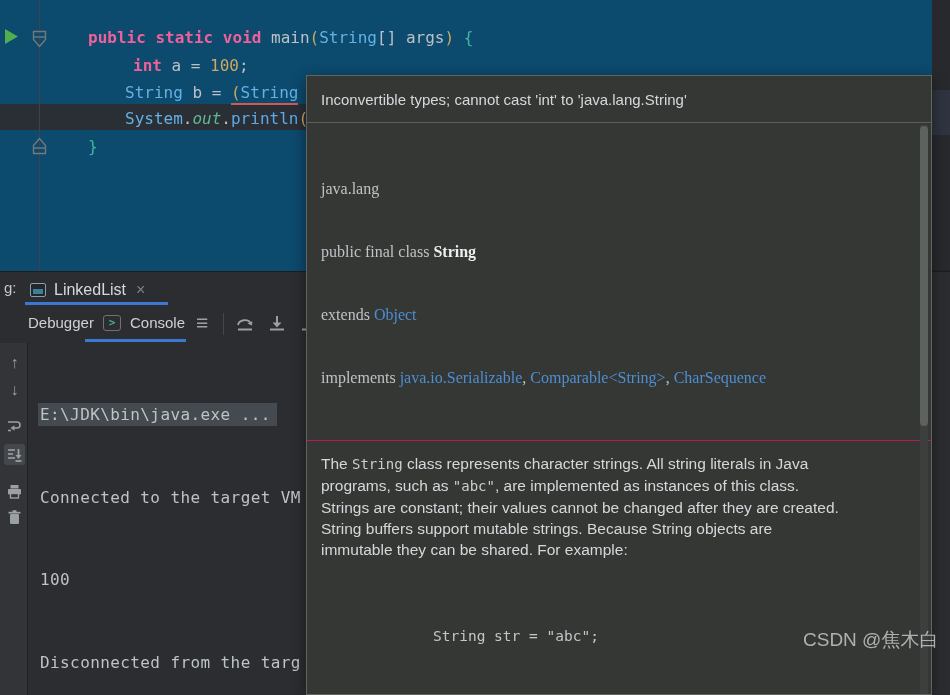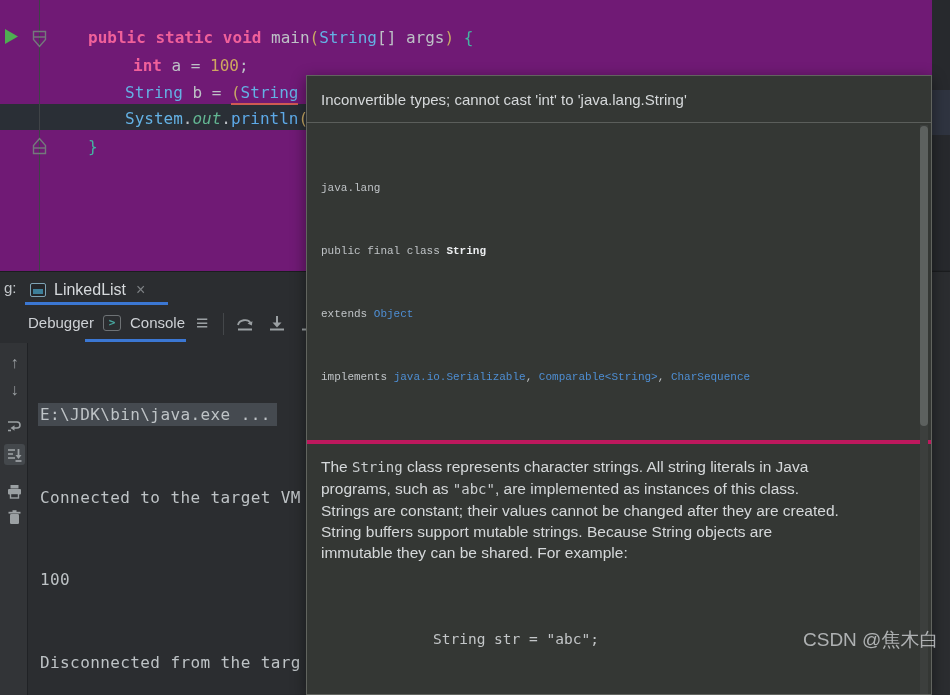--- a/index.html
+++ b/index.html
@@ -1,19 +1,19 @@
 <!DOCTYPE html>
 <html><head>
 <meta charset="utf-8">
 <style>
   * { margin:0; padding:0; box-sizing:border-box; }
   html,body { background:#17181a; }
   .screen{
     position:relative; width:950px; height:695px; overflow:hidden;
-    background:#701a75;
+    background:#0c4a6e;
     font-family:"Liberation Sans", sans-serif;
     -webkit-font-smoothing:antialiased;
   }
   
   .editor{ position:absolute; left:0; top:0; width:950px; height:271px; }
   .cur-line{ position:absolute; left:0; top:104px; width:950px; height:26px; background:#2a2f36; }
   .gutter-vline{ position:absolute; left:39px; top:0; width:1px; height:271px; background:#3f4347; }
   .run-icon-box{ position:absolute; left:3px; top:28px; width:16px; height:17px; }
   .fold-marker{ position:absolute; left:30px; width:19px; height:20px; }
   .fold-down{ top:29px; }
@@ -76,22 +76,22 @@
   .popup{
     position:absolute; left:306px; top:75px; width:626px; height:620px;
     background:#343734; border:1px solid #61645f; z-index:10;
     box-shadow:0 4px 14px rgba(0,0,0,.45);
   }
   .popup-header{
     height:47px; display:flex; align-items:center; padding:0 14px;
     border-bottom:1px solid #5b5e5b; font-size:15px; color:#d6d9db;
   }
   .sig-block{
-    padding:13px 14px 10px; border-bottom:4px solid #be185d;
-    font-family:Liberation Mono, monospace; font-size:11px; line-height:21px;
+    padding:13px 14px 10px; border-bottom:1px solid #be185d;
+    font-family:Liberation Serif, serif; font-size:16px; line-height:21px;
     color:#bfc3c6; white-space:pre;
   }
   .sig-block .b{ color:#eceef0; font-weight:bold; }
   .sig-block .lnk{ color:#4e8ed3; }
   .doc-body{ padding:12px 12px 0 14px; font-size:15.5px; line-height:21px; color:#d5d8da; }
   .doc-body .m{ font-family:"DejaVu Sans Mono", monospace; font-size:14px; color:#cbced0; }
   .codeblk{
     font-family:"DejaVu Sans Mono", monospace; font-size:14.5px; line-height:21px;
     color:#c3c6c8; margin-left:112px; white-space:pre;
   }

